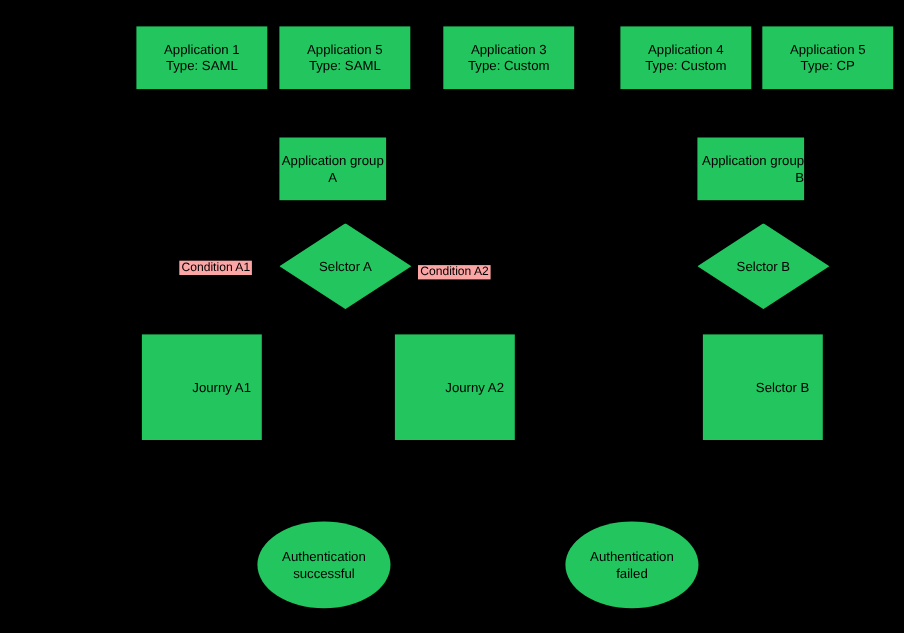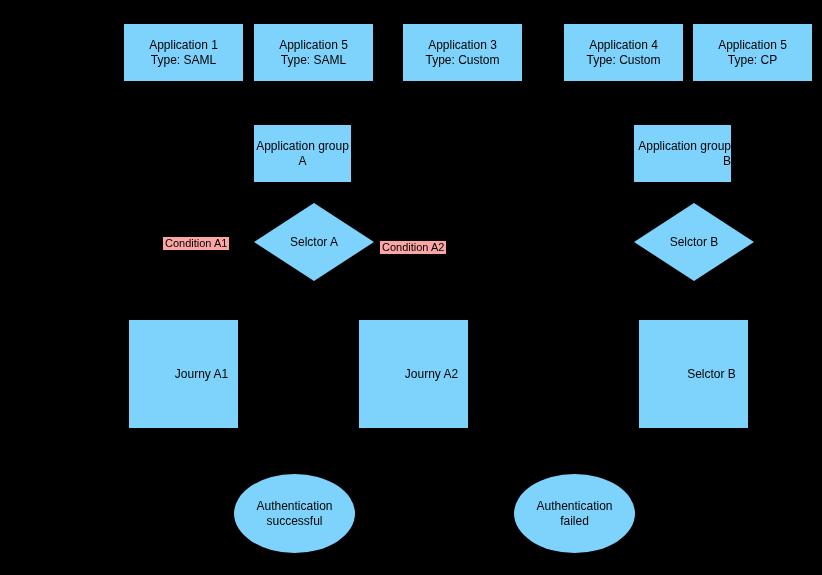--- a/index.html
+++ b/index.html
@@ -10,38 +10,38 @@
   #canvas {
     position: relative;
     width: 822px;
     height: 575px;
     background: #000000;
     font-family: "Liberation Sans", sans-serif;
     overflow: hidden;
   }
   .node {
     position: absolute;
-    background: #7dd3fc;
+    background: #22c55e;
     color: #000000;
     display: flex;
     flex-direction: column;
     align-items: center;
     justify-content: center;
     text-align: center;
     font-size: 12px;
     line-height: 1.25;
     box-sizing: border-box;
   }
   .app-box    { width: 119px; height: 57px; top: 24px; }
   .group-box  { width: 97px; height: 57px; top: 125px; }
   .diamond {
     width: 120px; height: 78px; top: 203px;
     clip-path: polygon(50% 0, 100% 50%, 50% 100%, 0 50%);
   }
-  .journey-box { width: 109px; height: 108px; top: 320px; padding-left: 36px; }
+  .journey-box { width: 109px; height: 96px; top: 304px; padding-left: 36px; }
   .ellipse {
     width: 121px; height: 79px; top: 474px;
     border-radius: 50%;
     text-align: center;
   }
   .cond-label {
     position: absolute;
     background: #fca5a5;
     color: #000000;
     font-size: 11px;

